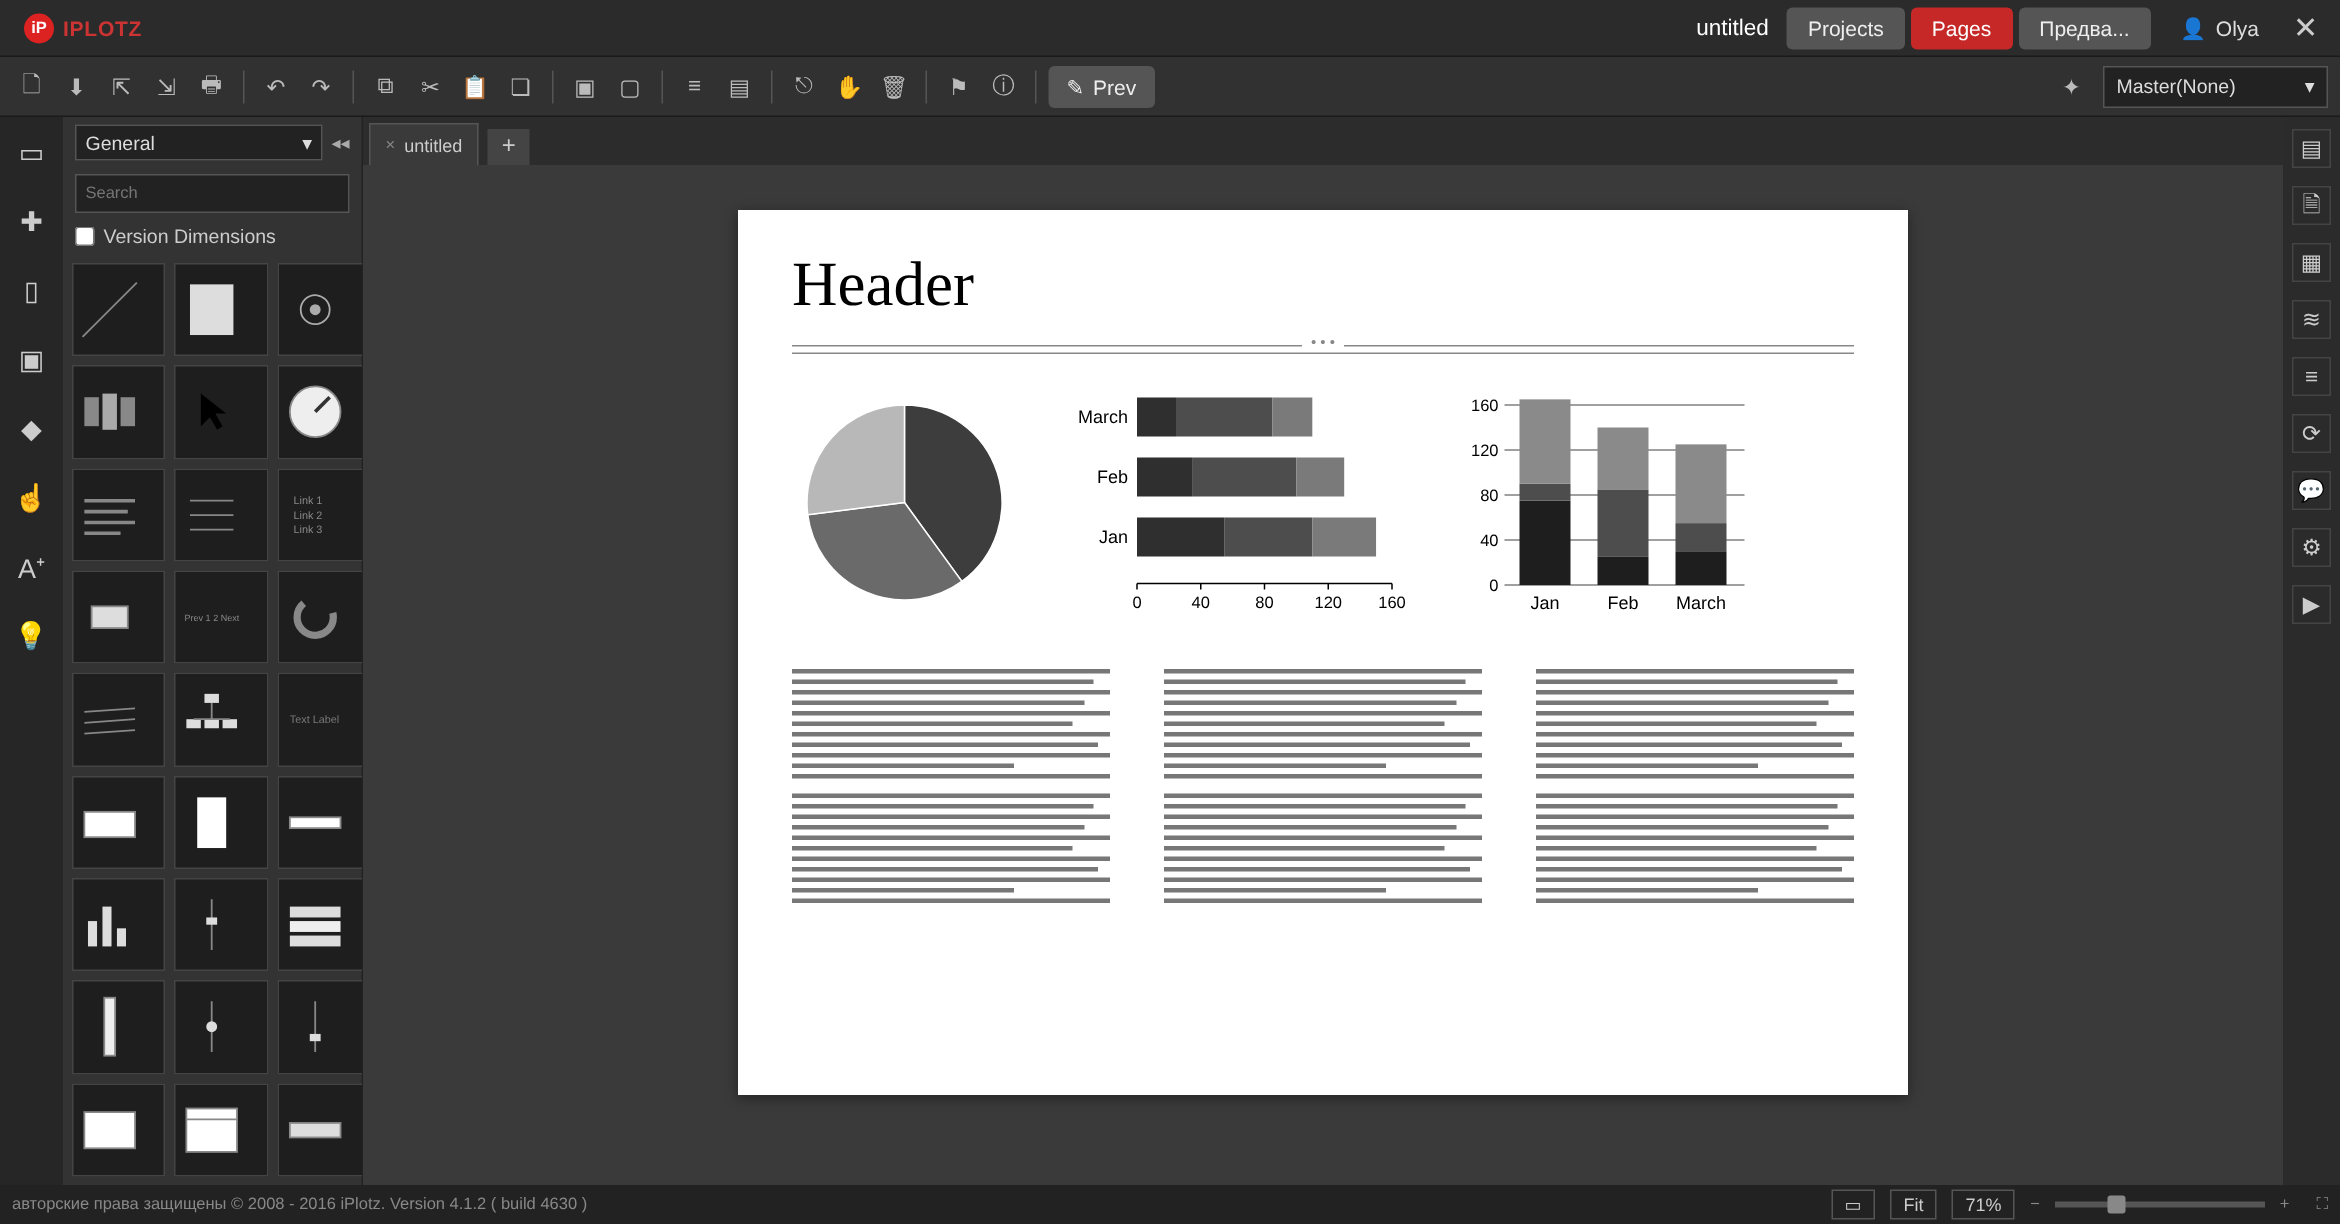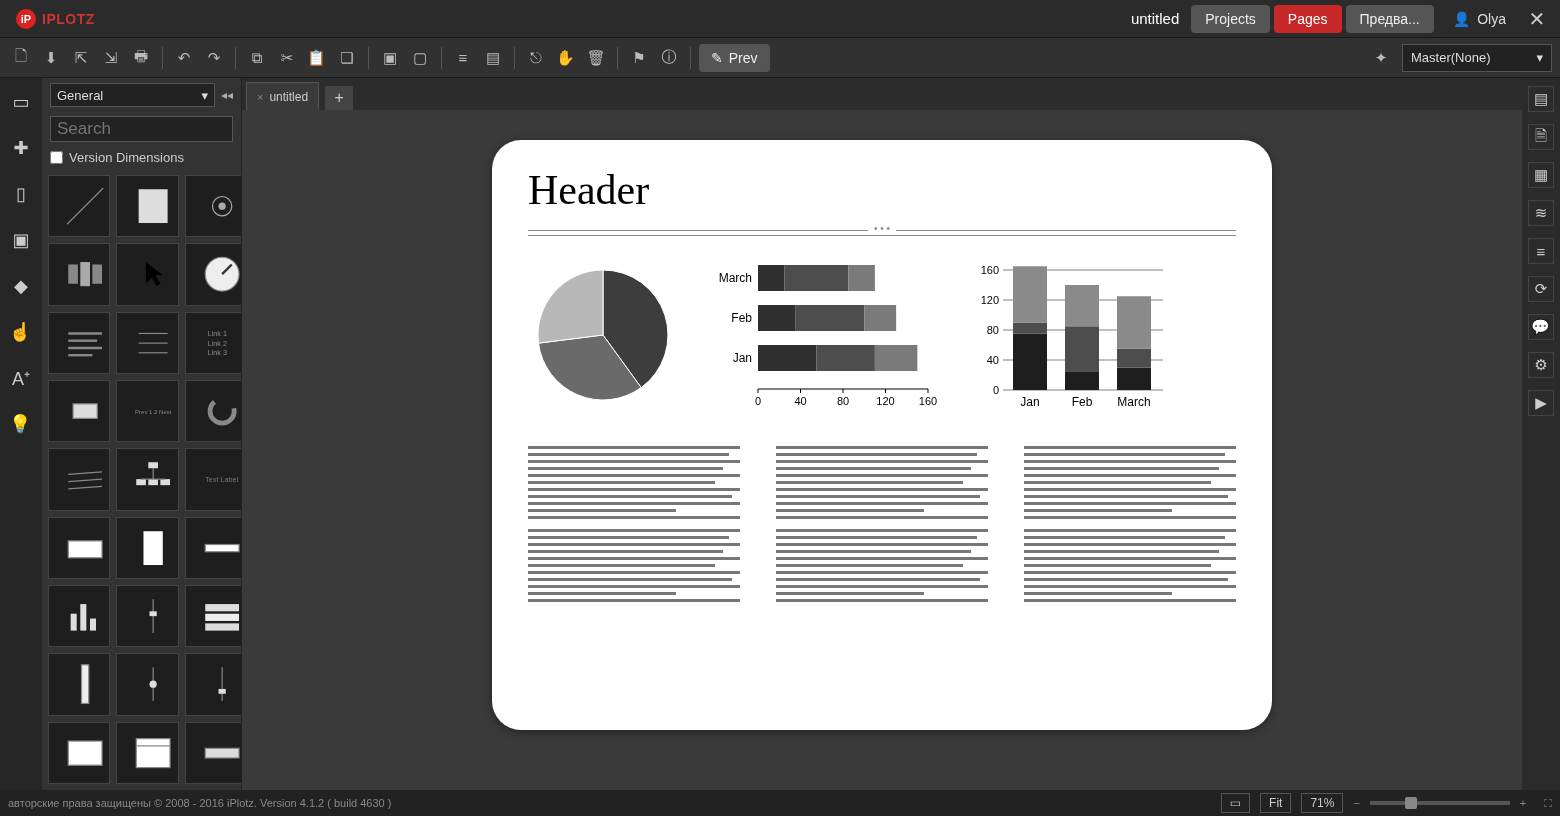--- a/index.html
+++ b/index.html
@@ -30,34 +30,34 @@
 
 
 #body { position:absolute; top:78px; bottom:26px; left:0; right:0; display:flex; }
 #leftrail { width:42px; background:#262626; display:flex; flex-direction:column; align-items:center; padding-top:12px; gap:22px;}
 .rail-ico { width:24px; height:24px; display:flex; align-items:center; justify-content:center; color:#ccc; font-size:18px; cursor:pointer;}
 #components-panel { width:200px; background:#333; display:flex; flex-direction:column; border-right:1px solid #222;}
 #cat-row { height:34px; display:flex; align-items:center; padding:0 8px; gap:6px;}
 #cat-select { flex:1; height:24px; background:#222; border:1px solid #555; color:#ddd; font-size:13px; padding:0 6px; display:flex; align-items:center; justify-content:space-between;}
 #collapse-panel { color:#aaa; font-size:12px; cursor:pointer;}
 #search-row { padding:4px 8px;}
-#search-input { width:100%; height:26px; background:#222; border:1px solid #555; color:#ddd; font-size:17px; padding:0 6px;}
+#search-input { width:100%; height:26px; background:#222; border:1px solid #555; color:#ddd; font-size:11px; padding:0 6px;}
 #remember-row { padding:4px 8px; display:flex; align-items:center; gap:6px; font-size:13px; color:#ccc;}
 #comp-grid { flex:1; overflow-y:auto; padding:6px; display:grid; grid-template-columns:repeat(3,1fr); gap:6px;}
 #comp-grid::-webkit-scrollbar{width:8px;} #comp-grid::-webkit-scrollbar-thumb{background:#ddd;border-radius:4px;}
-.comp-cell { aspect-ratio:1/1; background:#1e1e1e; border:1px solid #444; display:flex; align-items:center; justify-content:flex-end; cursor:grab;}
+.comp-cell { aspect-ratio:1/1; background:#1e1e1e; border:1px solid #444; display:flex; align-items:center; justify-content:flex-start; cursor:grab;}
 .comp-cell svg { max-width:80%; max-height:80%;}
 
 #center { flex:1; display:flex; flex-direction:column; background:#3a3a3a;}
 #tabbar { height:32px; background:#2c2c2c; display:flex; align-items:flex-end; padding:0 4px;}
 .doc-tab { height:28px; background:#3a3a3a; color:#ccc; font-size:12px; padding:0 10px; display:flex; align-items:center; gap:6px; border-top:1px solid #555; border-left:1px solid #555; border-right:1px solid #555; cursor:pointer;}
 .doc-tab .x { font-size:11px; color:#888;}
 #add-tab { width:28px; height:24px; background:#444; color:#ccc; margin-left:6px; display:flex; align-items:center; justify-content:center; font-size:16px; cursor:pointer;}
 #canvas-area { flex:1; overflow:auto; display:flex; align-items:flex-start; justify-content:center; padding:30px;}
-#page { width:780px; height:590px; background:#fff; color:#000; padding:26px 36px; box-shadow:0 2px 8px rgba(0,0,0,0.4);border-radius:29px;}
+#page { width:780px; height:590px; background:#fff; color:#000; padding:26px 36px; box-shadow:0 2px 8px rgba(0,0,0,0.4);}
 #page h1 { font-size:42px; font-weight:normal; font-family:Georgia,serif;}
 #page-hr { margin-top:16px; border:none; border-top:1px solid #888; height:6px; border-bottom:1px solid #888; position:relative;}
 #page-hr::after{content:"• • •"; position:absolute; left:50%; top:-8px; transform:translateX(-50%); background:#fff; padding:0 6px; color:#888; font-size:10px;}
 #chart-row { display:flex; gap:30px; margin-top:24px; align-items:flex-start;}
 .ph-para { margin-top:10px; display:flex; flex-direction:column; gap:4px;}
 .ph-line { height:3px; background:#777;}
 #cols3 { display:flex; gap:36px; margin-top:16px;}
 #cols3 > div { flex:1;}
 #pager { margin-top:12px; text-align:right; font-size:12px; color:#000;}
 #pager span { text-decoration:underline; margin:0 2px; cursor:pointer;}

